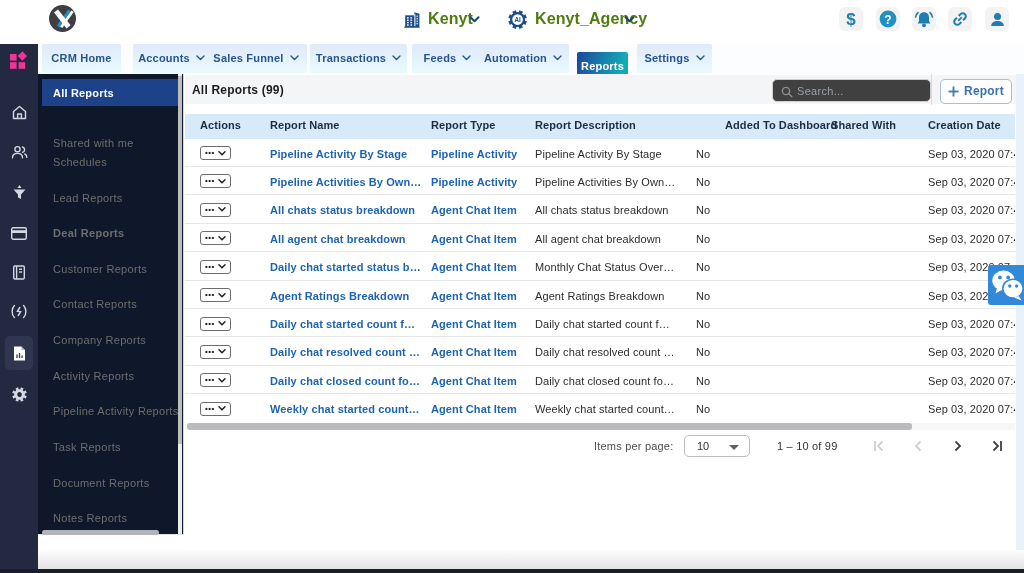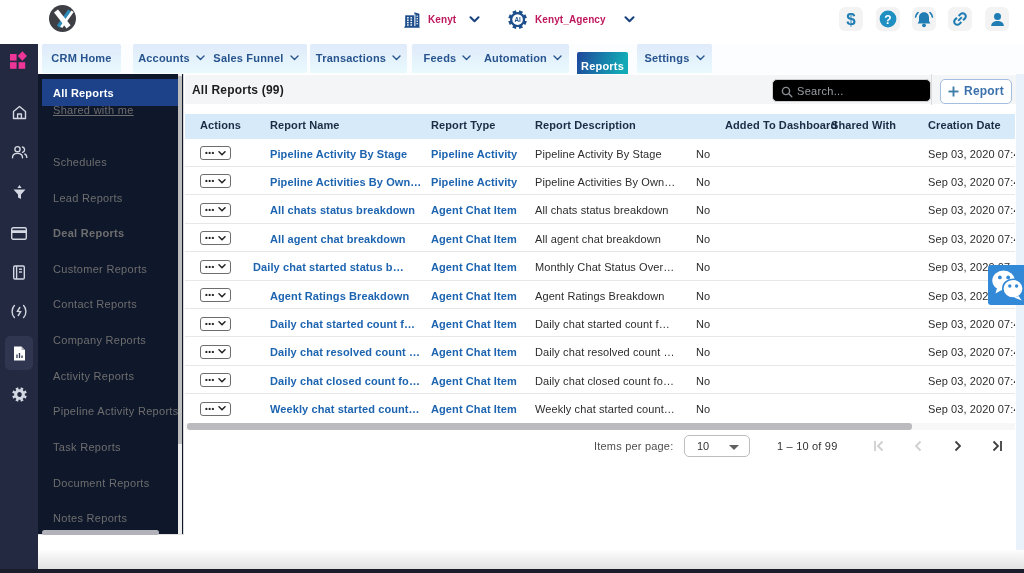--- a/index.html
+++ b/index.html
@@ -4,21 +4,21 @@
 <style>
 * { margin:0; padding:0; box-sizing:border-box; }
 html,body { width:1024px; height:573px; overflow:hidden; background:#fff;
   font-family:"Liberation Sans", sans-serif; }
 .abs { position:absolute; }
 
 
 #header { position:absolute; left:0; top:0; width:1024px; height:44px; background:#fff; }
 #logo { position:absolute; left:49px; top:4.5px; width:27px; height:27px; border-radius:50%; background:#3e3f45; }
 .hdr-item { position:absolute; top:0; height:38.5px; display:flex; align-items:center; }
-.hdr-txt { font-size:10px; font-weight:700; color:#be185d; letter-spacing:0.1px; }
+.hdr-txt { font-size:16px; font-weight:700; color:#4d7c0f; letter-spacing:0.1px; }
 .icon-box { position:absolute; top:7px; width:24px; height:24px; border-radius:6px; background:#f3f3f4;
   display:flex; align-items:center; justify-content:center; }
 
 
 #navrow { position:absolute; left:0; top:44px; width:1024px; height:30px; background:#fbfdfe; }
 .tab { position:absolute; top:0; height:28.5px; border-radius:2px;
   background:linear-gradient(180deg,#dfeafa 0%, #e9fafd 100%);
   display:flex; align-items:center; justify-content:center;
   font-size:11px; font-weight:700; color:#27538e; letter-spacing:0.2px; }
 .tab svg { margin-left:6px; }
@@ -37,21 +37,21 @@
 .sb2-it { position:absolute; left:15px; font-size:11px; color:#6e6e6e; font-weight:400; letter-spacing:0.3px; white-space:nowrap; }
 #sb2-hscroll { position:absolute; left:4px; top:456px; width:117px; height:5px; background:#b2b2ba; border-radius:3px; }
 #sb2-vtrack { position:absolute; right:1px; top:0; width:4px; height:460px; background:#ededed; }
 #sb2-vthumb { position:absolute; right:1px; top:2px; width:4px; height:368px; background:#bdbdbd; }
 
 
 #main { position:absolute; left:185px; top:74px; width:839px; height:476px; background:#fff; }
 #rstrip { position:absolute; left:1016px; top:74px; width:8px; height:476px; background:#e9f2fa; }
 #topstrip { position:absolute; left:0; top:1px; width:831px; height:29px; background:#f4f5f7; }
 #ctitle2 { position:absolute; left:7px; top:9px; font-size:12px; font-weight:700; color:#1d1d1d; letter-spacing:0.2px; }
-#search { position:absolute; left:587px; top:4.5px; width:159px; height:23.5px; border:1px solid #cfcfcf; border-radius:5px; background:#000000; }
+#search { position:absolute; left:587px; top:4.5px; width:159px; height:23.5px; border:1px solid #cfcfcf; border-radius:5px; background:#404040; }
 #search span { position:absolute; left:24px; top:5.5px; font-size:11px; color:#9aa0a6; letter-spacing:0.3px; }
 #vline { position:absolute; left:746px; top:0px; width:1px; height:30.5px; background:#dcdcdc; }
 #repbtn { position:absolute; left:755px; top:5px; width:72px; height:24.5px; border:1px solid #a3bedf; border-radius:5px;
   color:#3a71ad; font-size:12px; font-weight:700; display:flex; align-items:center; justify-content:center; letter-spacing:0.2px; background:#fff;}
 #thead { position:absolute; left:0; top:39.5px; width:830px; height:25px; background:#d6eafa; }
 .th { position:absolute; top:5.5px; font-size:11px; font-weight:700; color:#1c2c44; letter-spacing:0.1px; }
 #tbody { position:absolute; left:0; top:64.5px; width:830px; height:283px; overflow:hidden; }
 .row { position:absolute; left:0; width:830px; height:28.42px; border-bottom:1px solid #e7e7e7; }
 .abtn { position:absolute; left:15px; top:7.5px; width:31px; height:14px; border:1px solid #6d6d6d; border-radius:3px; background:#fff;
   display:flex; align-items:center; }
@@ -281,21 +281,21 @@
 
   <div class="lb-ic" style="top:342.5px;">
     <svg width="15" height="15" viewBox="0 0 15 15">
         <path d="M14.75 6.00 L14.75 9.00 L12.76 8.70 L12.07 10.37 L13.68 11.56 L11.56 13.68 L10.37 12.07 L8.70 12.76 L9.00 14.75 L6.00 14.75 L6.30 12.76 L4.63 12.07 L3.44 13.68 L1.32 11.56 L2.93 10.37 L2.24 8.70 L0.25 9.00 L0.25 6.00 L2.24 6.30 L2.93 4.63 L1.32 3.44 L3.44 1.32 L4.63 2.93 L6.30 2.24 L6.00 0.25 L9.00 0.25 L8.70 2.24 L10.37 2.93 L11.56 1.32 L13.68 3.44 L12.07 4.63 L12.76 6.30 Z M9.80 7.5 A2.3 2.3 0 1 0 5.20 7.5 A2.3 2.3 0 1 0 9.80 7.5 Z" fill="#d4d8e2" fill-rule="evenodd" transform="rotate(22.5 7.5 7.5)"></path>
       </svg>
   </div>
 </div>
 
 <div id="sidebar2">
   <div id="sb2-sel">All Reports</div>
-  <div class="sb2-it" style="top:30px;text-decoration:underline;">Shared with me</div>
+  <div class="sb2-it" style="top:63px;">Shared with me</div>
   <div class="sb2-it" style="top:82px;">Schedules</div>
   <div class="sb2-it" style="top:118px;">Lead Reports</div>
   <div class="sb2-it" style="top:153px;font-weight:bold;">Deal Reports</div>
   <div class="sb2-it" style="top:189px;">Customer Reports</div>
   <div class="sb2-it" style="top:224px;">Contact Reports</div>
   <div class="sb2-it" style="top:260px;">Company Reports</div>
   <div class="sb2-it" style="top:296px;">Activity Reports</div>
   <div class="sb2-it" style="top:331px;">Pipeline Activity Reports</div>
   <div class="sb2-it" style="top:367px;">Task Reports</div>
   <div class="sb2-it" style="top:403px;">Document Reports</div>
@@ -385,21 +385,21 @@
   <span class="cell dsc" style="left:511px;">No</span>
   <span class="cell dsc" style="left:743px;">Sep 03, 2020 07:45 AM</span>
 </div>
 <div class="row" style="top:113.7px;">
   <div class="abtn">
           <span class="dots">•••</span>
           <svg width="8" height="5" viewBox="0 0 8 5" style="margin-left:3px;">
             <path d="M1 0.8 L4 3.8 L7 0.8" stroke="#222" stroke-width="1.5" fill="none" stroke-linecap="round"></path>
           </svg>
         </div>
-  <span class="cell lnk" style="left:68px;">Daily chat started status b…</span>
+  <span class="cell lnk" style="left:85px;">Daily chat started status b…</span>
   <span class="cell lnk" style="left:246px;">Agent Chat Item</span>
   <span class="cell dsc" style="left:350px;">Monthly Chat Status Over…</span>
   <span class="cell dsc" style="left:511px;">No</span>
   <span class="cell dsc" style="left:743px;">Sep 03, 2020 07:45 AM</span>
 </div>
 <div class="row" style="top:142.1px;">
   <div class="abtn">
           <span class="dots">•••</span>
           <svg width="8" height="5" viewBox="0 0 8 5" style="margin-left:3px;">
             <path d="M1 0.8 L4 3.8 L7 0.8" stroke="#222" stroke-width="1.5" fill="none" stroke-linecap="round"></path>

